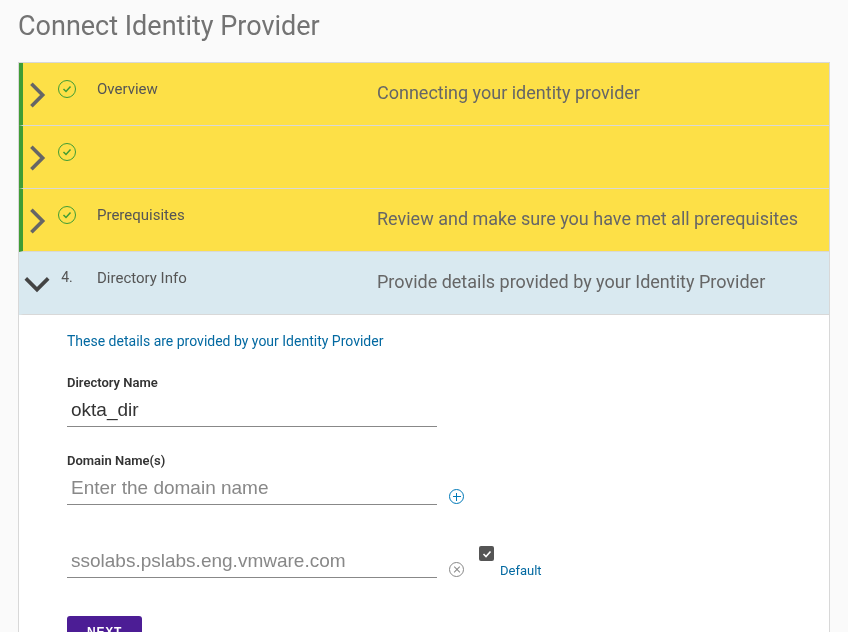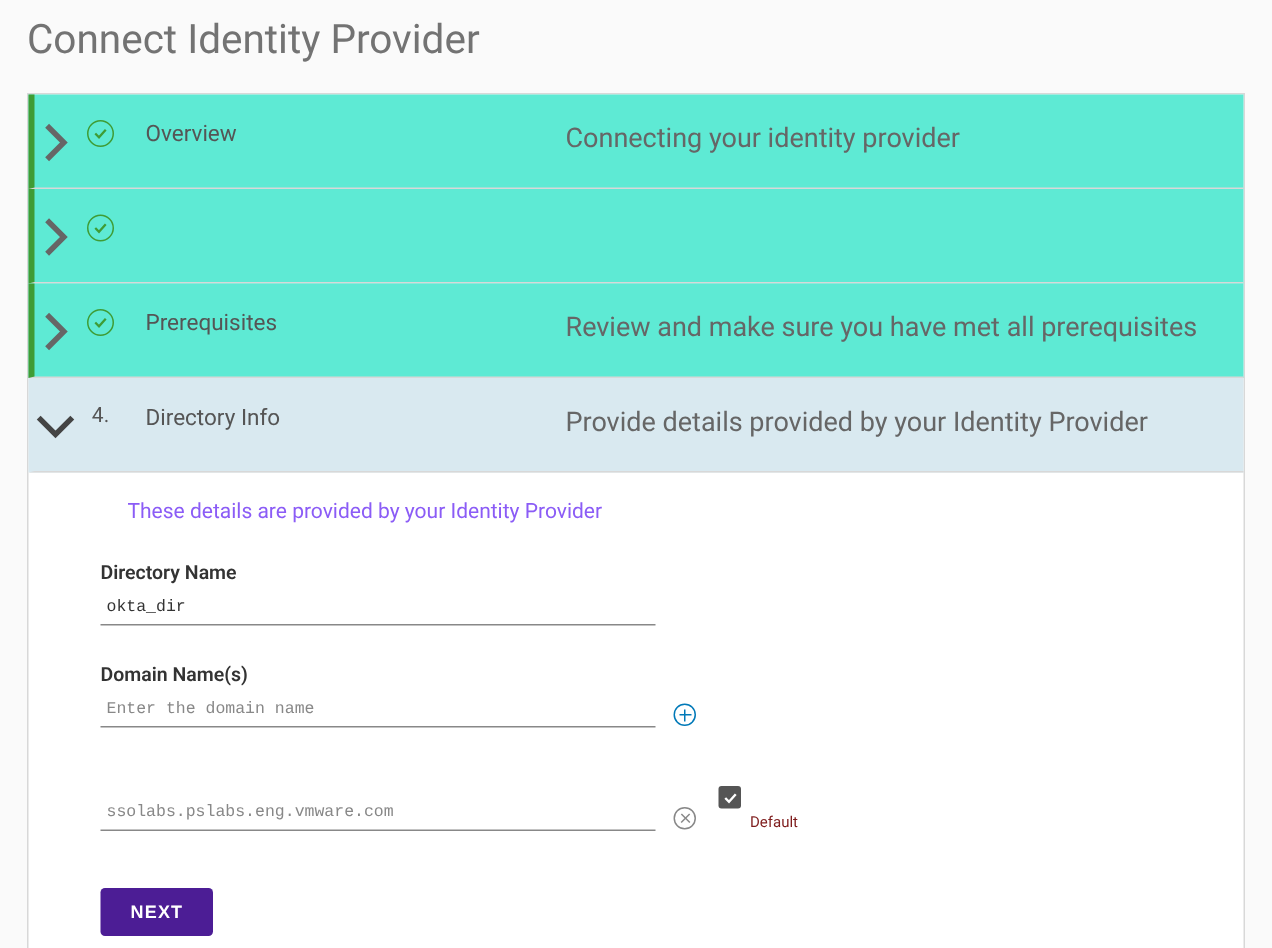--- a/index.html
+++ b/index.html
@@ -24,21 +24,21 @@
       background: #fff;
     }
     .step {
       display: flex;
       align-items: flex-start;
       padding: 16px 12px 16px 0;
       border-bottom: 1px solid #d8d8d8;
       position: relative;
     }
     .step:last-of-type { border-bottom: none; }
-    .step-completed { border-left: 4px solid #3f9c35; background:#5eead4; }
+    .step-completed { border-left: 4px solid #3f9c35; background:#fde047; }
     .step-current { border-left: 4px solid transparent; background: #d9e9f0; }
     .step-chevron {
       width: 28px;
       display: flex;
       justify-content: center;
       align-items: center;
       padding-top: 2px;
       color: #666;
       flex-shrink: 0;
       font-size: 12px;
@@ -79,48 +79,46 @@
       flex: 1;
       color: #666;
       font-size: 18px;
       line-height: 1.5;
       padding-right: 10px;
     }
     .panel {
       padding: 18px 48px 24px 48px;
     }
     .panel-desc {
-      color: #8b5cf6;
+      color: #0369a1;
       font-size: 14px;
       margin-bottom: 26px;
-      margin-left: 18px;
     }
     .field-group { margin-bottom: 26px; }
     .field-label {
       font-weight: 600;
       font-size: 13px;
       color: #333;
       display: block;
       margin-bottom: 4px;
     }
     .field-row {
       display: flex;
       align-items: flex-end;
       gap: 10px;
     }
     .text-input {
       border: none;
       border-bottom: 1px solid #888;
-      font-size: 11px;
+      font-size: 19px;
       padding: 5px 4px;
       width: 370px;
       background: transparent;
       outline: none;
       color: #333;
-      font-family: Liberation Mono, monospace;
     }
     .text-input::placeholder { color: #888; }
     .text-input:read-only { color: #888; }
     .icon-btn {
       width: 18px;
       height: 18px;
       display: inline-flex;
       align-items: center;
       justify-content: center;
       cursor: pointer;
@@ -162,21 +160,21 @@
     }
     .cbox {
       width: 15px; height: 15px;
       background: #555;
       border-radius: 2px;
       display: flex;
       align-items: center;
       justify-content: center;
     }
     .cbox svg { width: 10px; height: 10px; }
-    .checkbox-label { font-size: 10px; color: #7f1d1d; margin-top: 34px; }
+    .checkbox-label { font-size: 13px; color: #0369a1; margin-top: 34px; }
     .domain-entry { margin-top: 24px; }
     .next-btn {
       background: #4c1d95;
       color: #fff;
       border: none;
       border-radius: 3px;
       padding: 9px 20px;
       font-size: 12px;
       font-weight: 600;
       letter-spacing: 0.8px;

